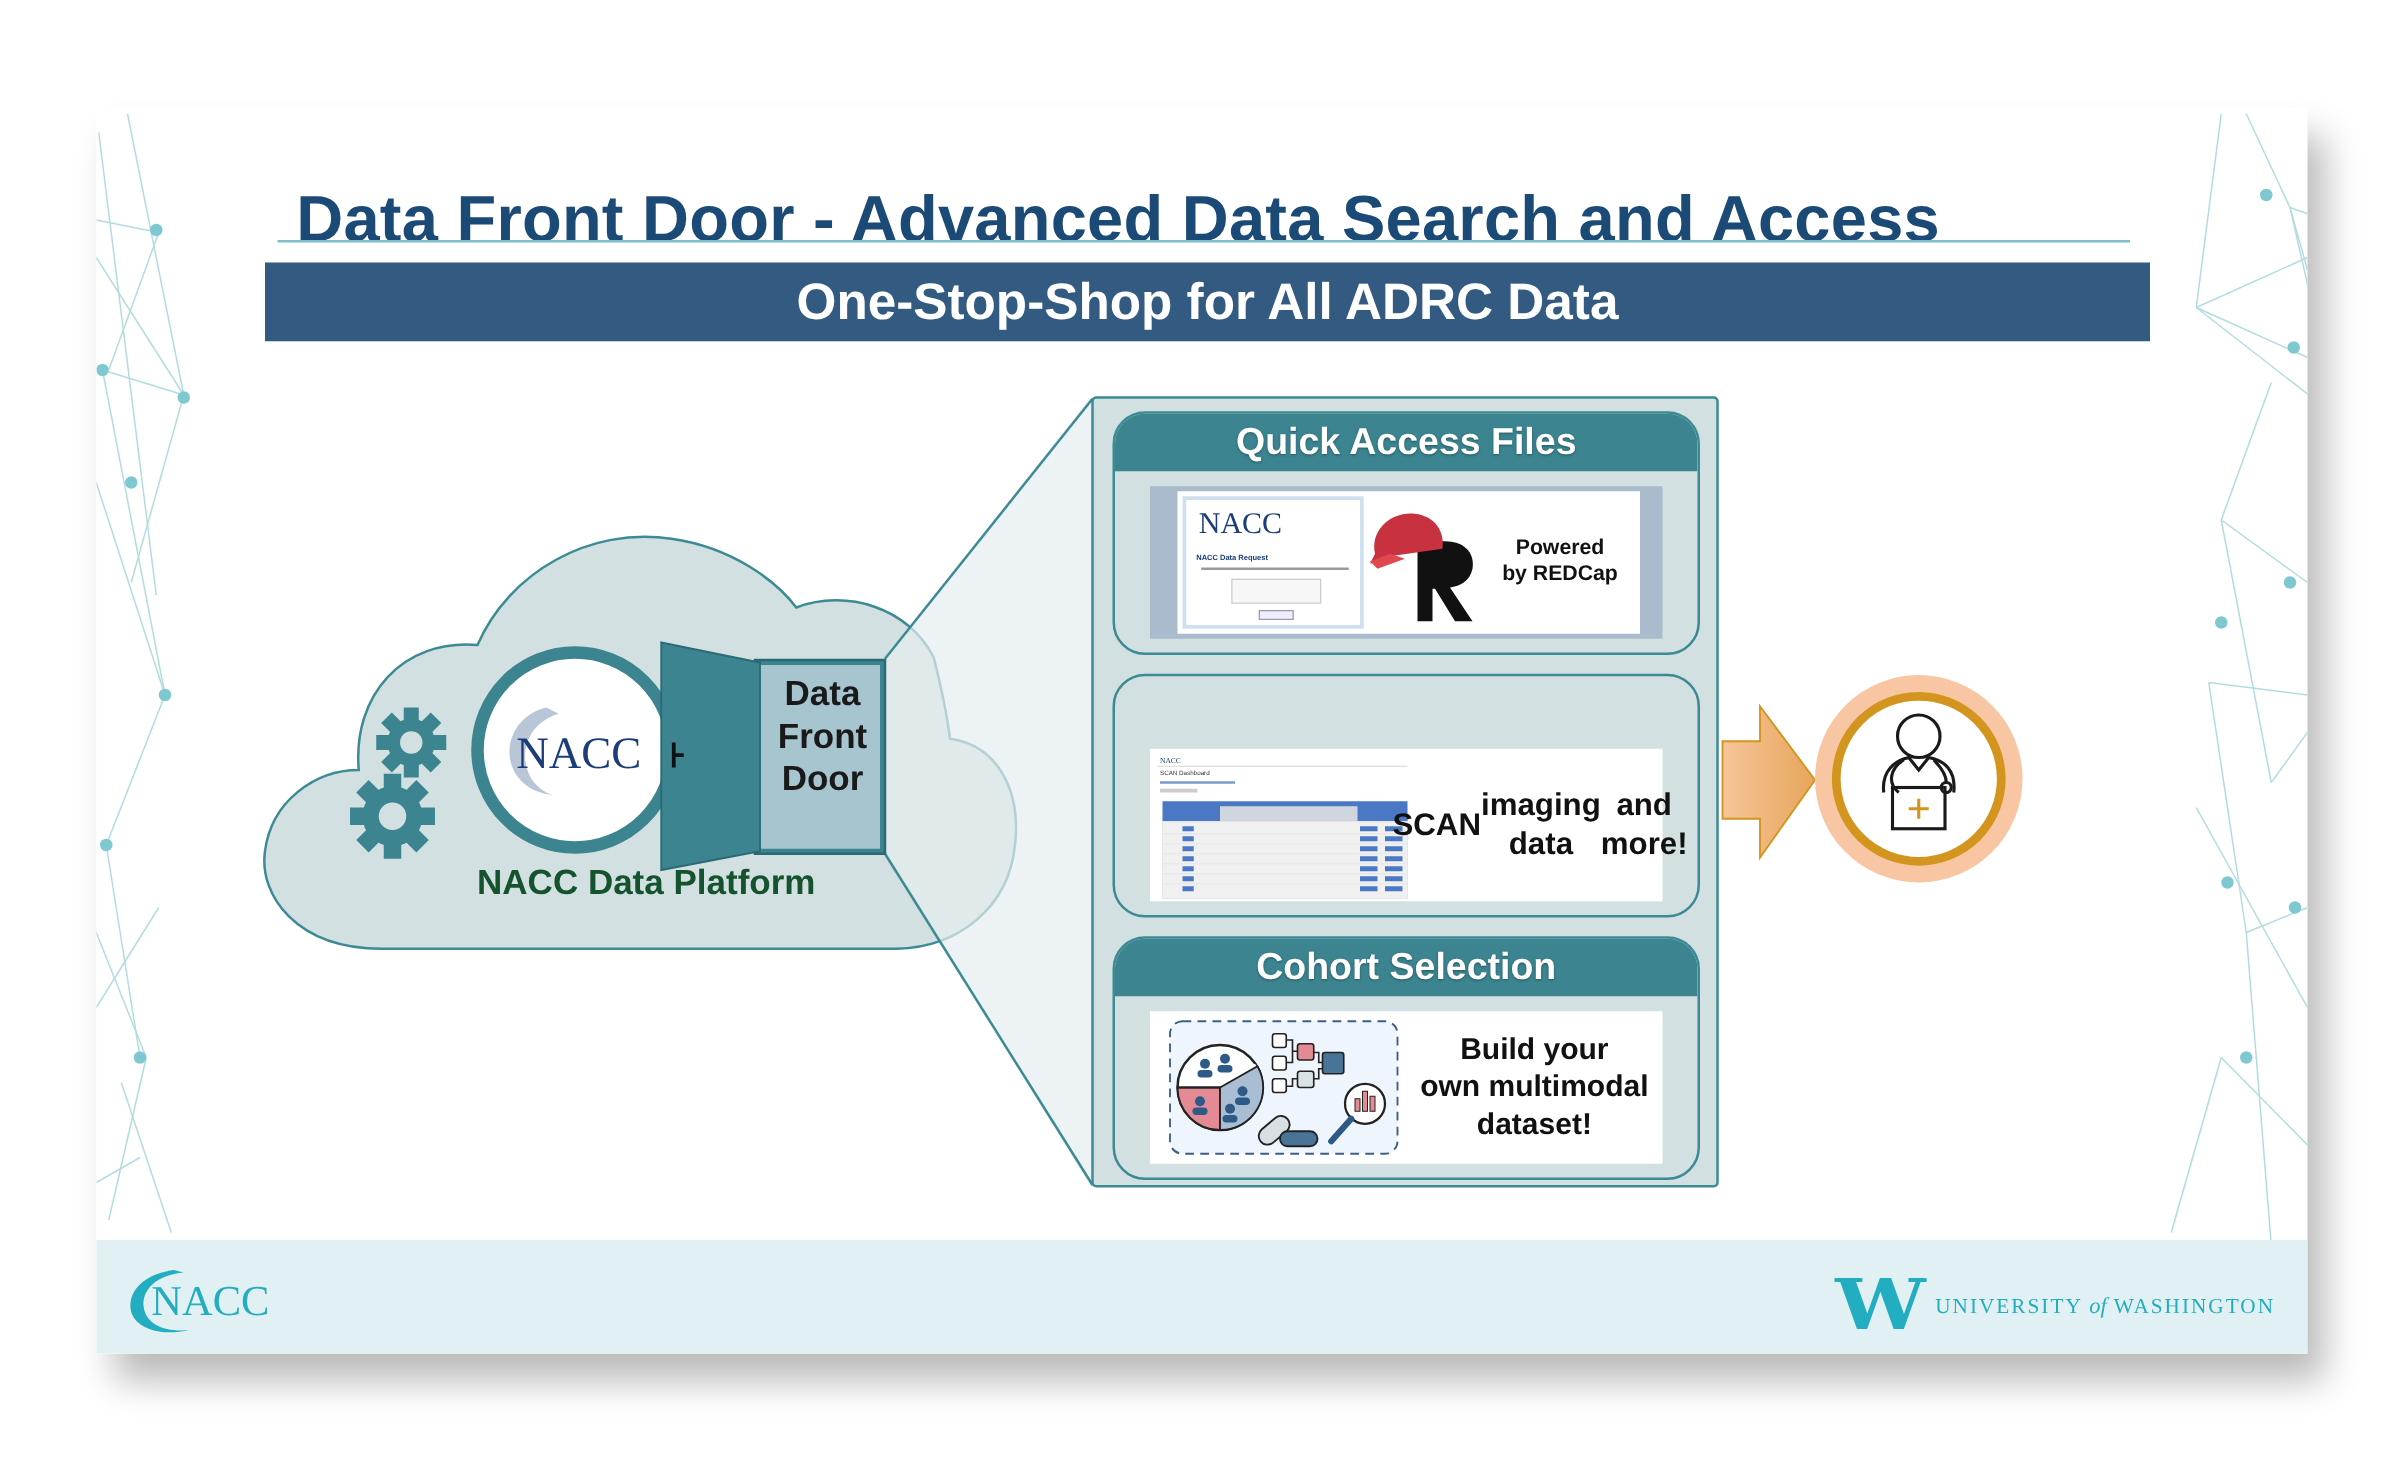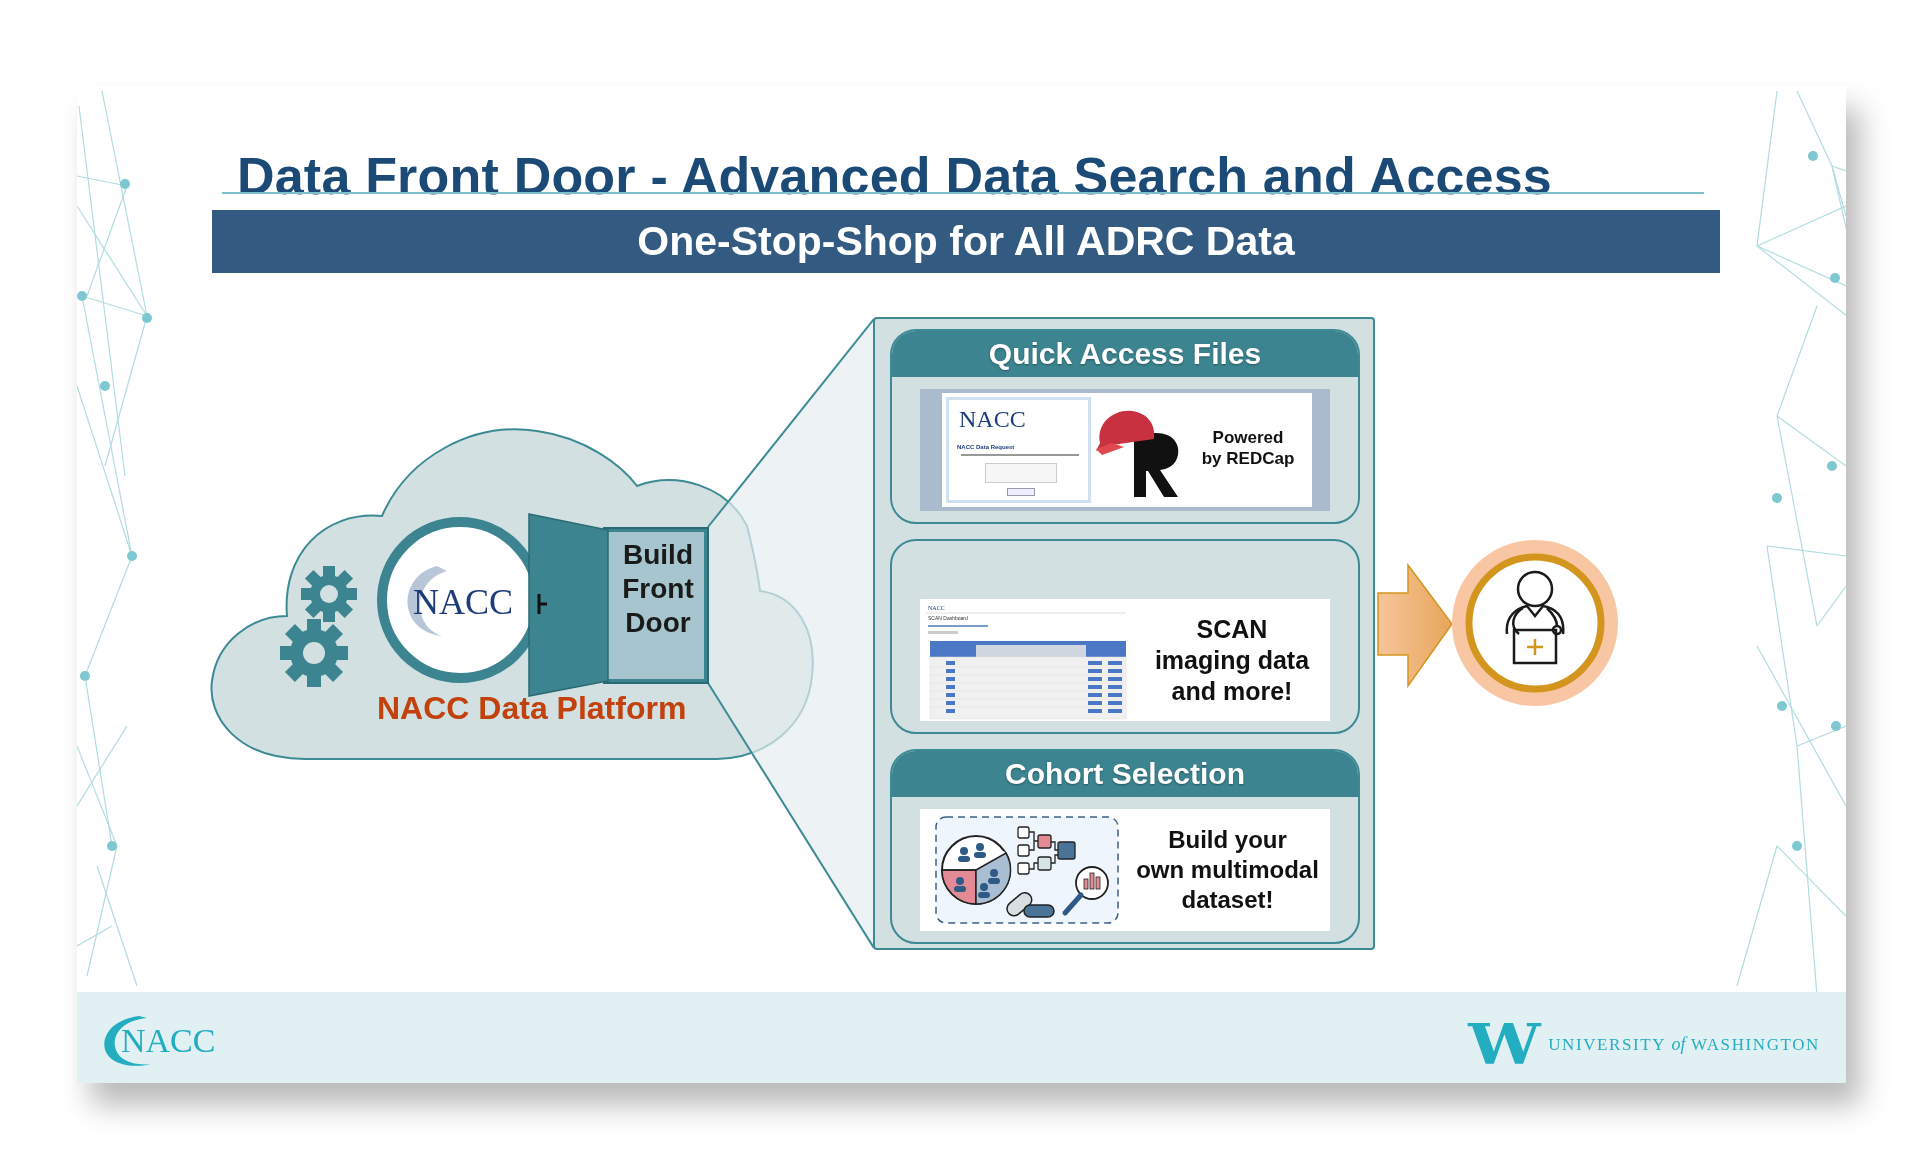--- a/index.html
+++ b/index.html
@@ -11,42 +11,42 @@
   .banner { position:absolute; left:135px; top:124px; width:1508px; height:63px; background:#335a80; color:#fff; font-size:41px; font-weight:bold; display:flex; align-items:center; justify-content:center; }
   .footer { position:absolute; left:0; top:906px; width:1769px; height:91px; background:#e1f0f2; }
   .nacc-foot { position:absolute; left:22px; top:18px; width:130px; height:60px; }
   .uw-foot { position:absolute; right:26px; top:24px; display:flex; align-items:center; gap:12px; }
   .uw-w { font-family:"DejaVu Serif", serif; font-weight:bold; font-size:56px; color:#22adc0; line-height:1; transform:scaleX(1.15); }
   .uw-text { font-family:"Liberation Serif", serif; font-size:17px; letter-spacing:1.6px; color:#22adc0; }
   .uw-text i { letter-spacing:0; font-size:18px; }
 
   .diagram { position:absolute; left:0; top:0; width:1769px; height:997px; }
   .abs { position:absolute; }
-  .cloud-label { position:absolute; left:300px; top:604px; width:280px; text-align:center; font-size:32px; font-weight:bold; color:#c2410c; white-space:nowrap; }
+  .cloud-label { position:absolute; left:300px; top:604px; width:280px; text-align:center; font-size:28px; font-weight:bold; color:#14532d; white-space:nowrap; }
   .nacc-circle-text { font-family:"Liberation Serif", serif; }
   .door-label { position:absolute; left:536px; top:452px; width:90px; text-align:center; font-size:28px; font-weight:bold; color:#1a1a1a; line-height:34px; }
 
   .panel { position:absolute; left:796px; top:231px; width:502px; height:633px; background:#d3e0e2; border:2px solid #3c8a94; border-radius:4px; box-sizing:border-box; }
   .card { position:absolute; left:15px; width:470px; height:195px; border:2px solid #3c8a94; border-radius:26px; background:#d3e0e2; box-sizing:border-box; overflow:hidden; }
   .card-head { height:46px; background:#3b8490; color:#fff; font-size:30px; font-weight:bold; text-align:center; line-height:46px; text-shadow:0 1px 2px rgba(0,0,0,0.35); }
   .card-body { position:absolute; left:28px; top:58px; width:410px; height:122px; background:#ffffff; }
 
   .qa-body { background:#a9bbcc; }
   .qa-inner { position:absolute; left:22px; top:4px; width:370px; height:114px; background:#fff; }
   .qa-shot { position:absolute; left:4px; top:4px; width:145px; height:106px; border:3px solid #cfe0f0; box-sizing:border-box; background:#fff; }
   .qa-shot .logo { position:absolute; left:10px; top:6px; font-family:"Liberation Serif", serif; font-size:24px; color:#1c3d7a; }
   .qa-shot .req { position:absolute; left:8px; top:44px; font-size:6px; font-weight:bold; color:#1c3d7a; }
   .qa-shot .line { position:absolute; left:12px; top:54px; width:118px; height:2px; background:#999; }
   .qa-shot .captcha { position:absolute; left:36px; top:63px; width:70px; height:18px; border:1px solid #ccc; background:#f7f7f7; }
   .qa-shot .btn { position:absolute; left:58px; top:88px; width:26px; height:6px; border:1px solid #99a; background:#eef; }
 
   .redcap-text { position:absolute; left:246px; top:34px; width:120px; text-align:center; font-size:17px; font-weight:bold; color:#111; line-height:21px; }
 
   .dash-shot { position:absolute; left:0; top:0; width:212px; height:122px; }
-  .dash-text { position:absolute; left:214px; top:0; width:196px; height:122px; display:flex; flex-direction:column; justify-content:center; align-items:center; font-size:25px; font-weight:bold; color:#111; line-height:31px; text-align:center; }
+  .dash-text { position:absolute; left:214px; top:0; width:196px; height:122px; display:flex; justify-content:center; align-items:center; font-size:25px; font-weight:bold; color:#111; line-height:31px; text-align:center; }
 
   .cohort-text { position:absolute; left:205px; top:0; width:205px; height:122px; display:flex; flex-direction:column; justify-content:center; align-items:center; font-size:24px; font-weight:bold; color:#111; line-height:30px; text-align:center; }
 
   .inv-label { position:absolute; left:1322px; top:627px; width:270px; text-align:center; font-size:34px; font-weight:bold; color:#1e1e1e; line-height:44px; }
 </style>
 </head>
 <body>
 
 <div class="slide">
 
@@ -165,21 +165,21 @@
       <path d="M1430,548 C1428,530 1440,522 1450,520 L1458,530 L1466,520 C1478,522 1488,530 1486,548"></path>
       <path d="M1446,522 C1436,528 1432,540 1442,548"></path>
       <path d="M1470,522 C1476,528 1480,534 1480,540"></path>
       <circle cx="1480" cy="544" r="4"></circle>
       <rect x="1437" y="544" width="42" height="33"></rect>
     </g>
     <path d="M1458,553 L1458,569 M1450,561 L1466,561" stroke="#d4951f" stroke-width="2.5"></path>
   </svg>
 
   <div class="door-label">
-    <div>Build</div>
+    <div>Data</div>
     <div>Front</div>
     <div>Door</div>
   </div>
   <div class="cloud-label">NACC Data Platform</div>
 
   <div class="panel">
 
     <div class="card" style="top:10px;">
       <div class="card-head">Quick Access Files</div>
       <div class="card-body qa-body">

